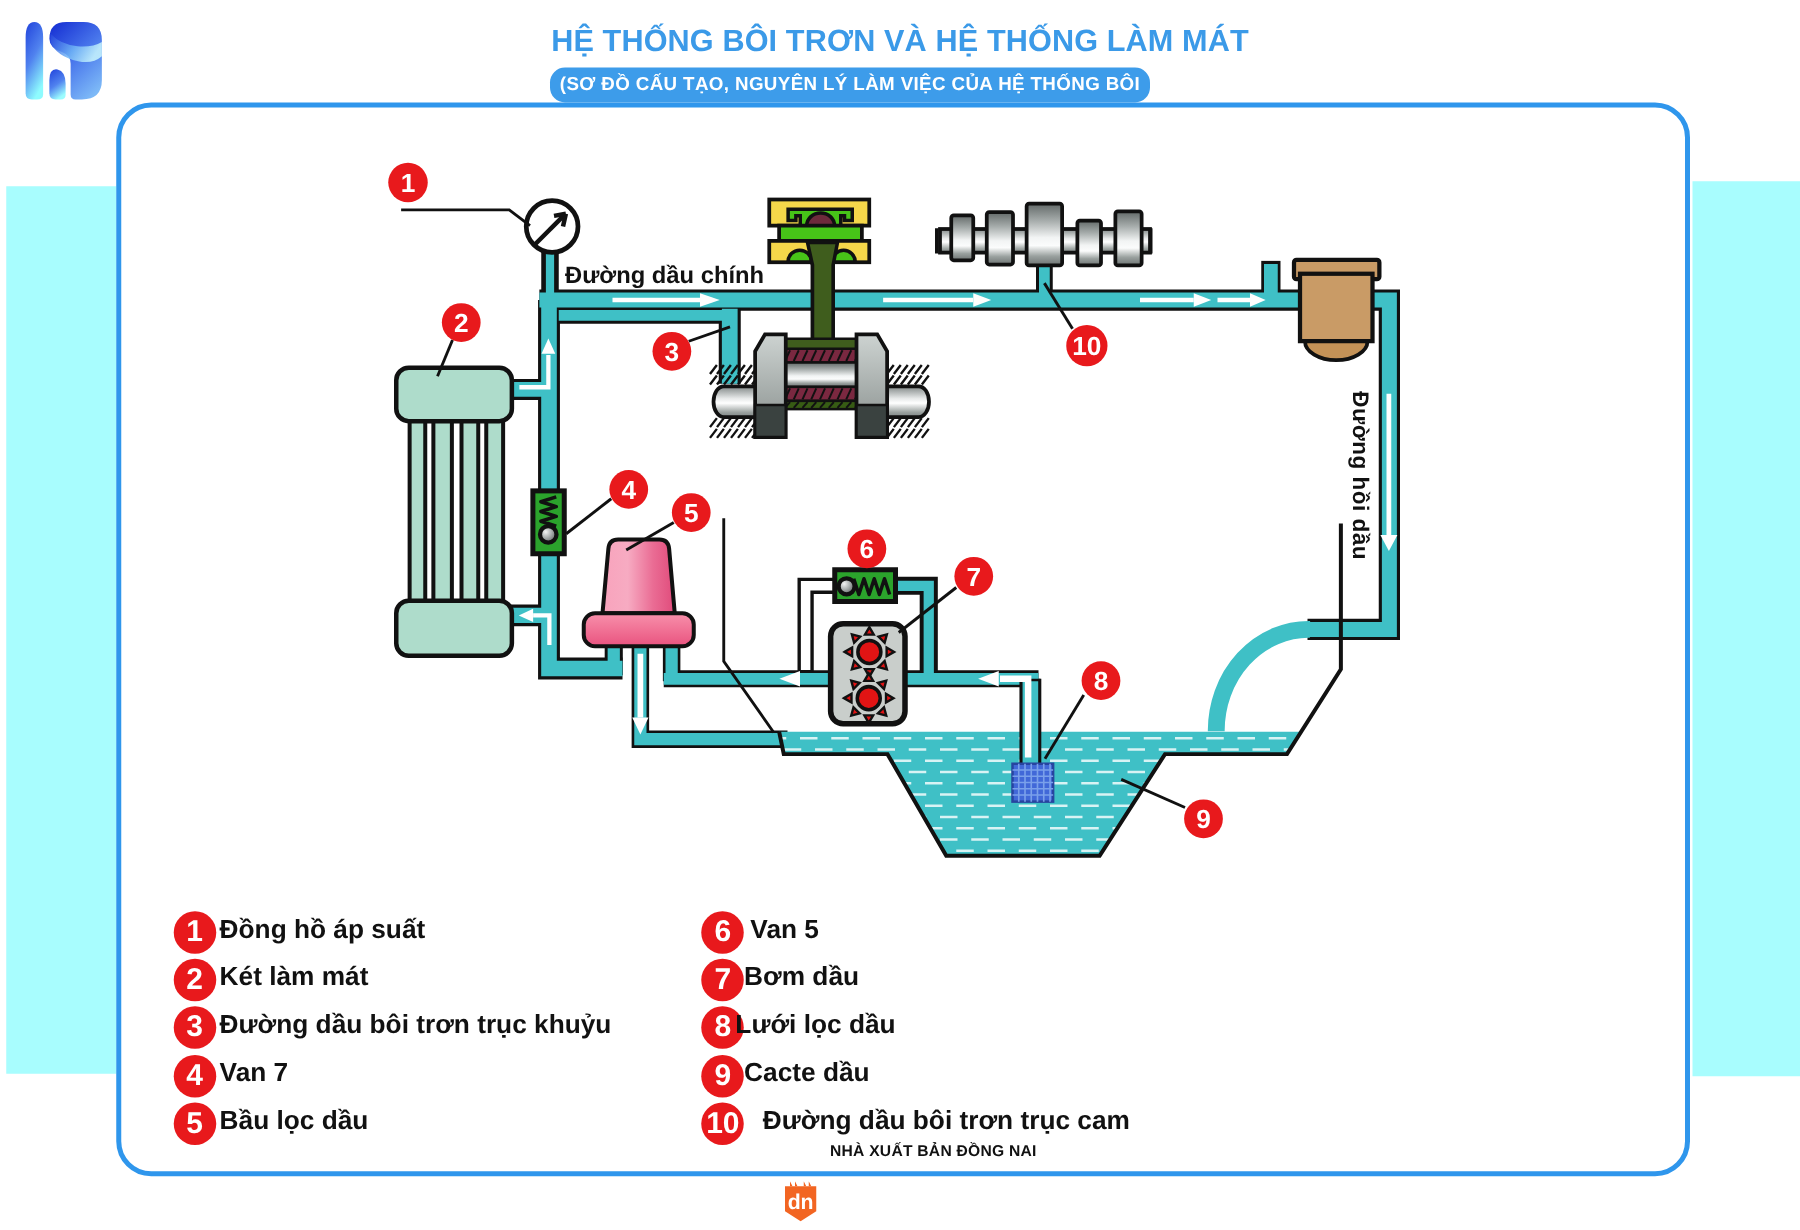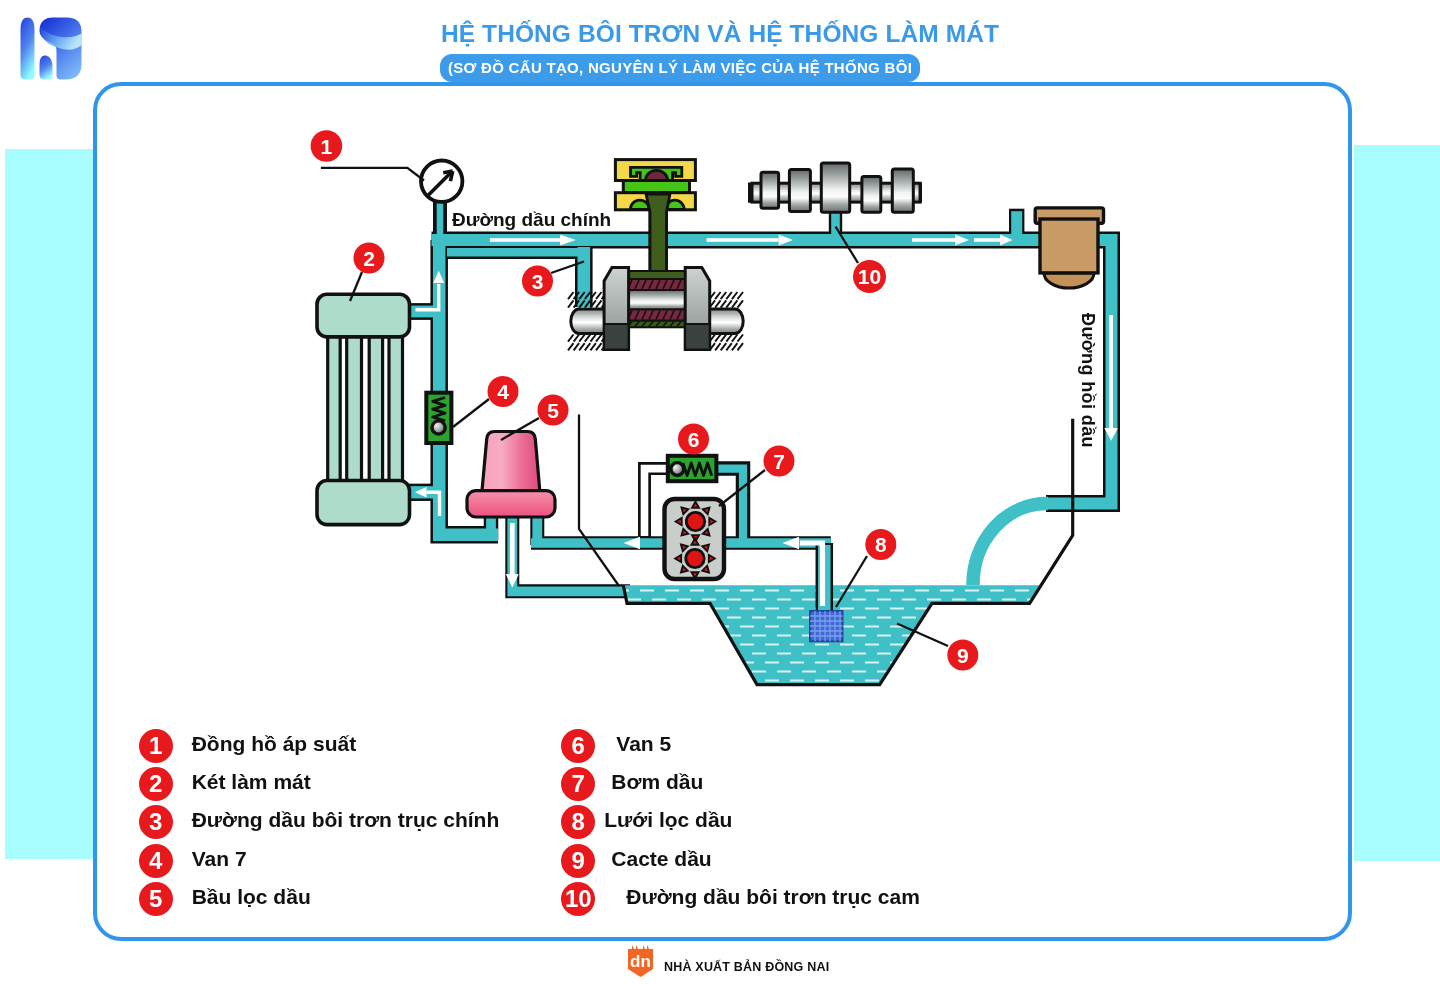--- a/index.html
+++ b/index.html
@@ -4,21 +4,21 @@
 html,body{margin:0;padding:0;width:1440px;height:984px;background:#fff;overflow:hidden;
 font-family:"Liberation Sans",sans-serif;}
 .abs{position:absolute;}
 #leftbar{left:5px;top:149px;width:88px;height:710px;background:#a8fdfe;}
 #rightbar{left:1354px;top:145px;width:86px;height:716px;background:#a8fdfe;}
 #mainbox{left:93px;top:82px;width:1251px;height:851px;border:4px solid #2f96ec;border-radius:28px;background:#fff;}
 #title{left:0;top:20px;width:1440px;text-align:center;font-weight:bold;font-size:24.5px;color:#3b9ae8;letter-spacing:0.1px;}
 #banner{left:440px;top:54px;width:480px;height:28px;background:#3d9cea;border-radius:12px;color:#fff;font-weight:bold;font-size:15px;text-align:center;line-height:28px;letter-spacing:0.3px;}
 .lrow{position:absolute;height:34px;}
 .lc{position:absolute;width:34px;height:34px;border-radius:50%;background:#e8191c;color:#fff;font-weight:bold;font-size:24px;text-align:center;line-height:34px;}
-.lt{position:absolute;left:0px;top:3px;font-weight:bold;font-size:21px;color:#111;white-space:nowrap;margin-left:16px;}
+.lt{position:absolute;left:0px;top:3px;font-weight:bold;font-size:21px;color:#111;white-space:nowrap;}
 </style></head>
 <body>
 <div class="abs" id="leftbar"></div>
 <div class="abs" id="rightbar"></div>
 <div class="abs" id="mainbox"></div>
 <div class="abs" id="title">HỆ THỐNG BÔI TRƠN VÀ HỆ THỐNG LÀM MÁT</div>
 <div class="abs" id="banner">(SƠ ĐỒ CẤU TẠO, NGUYÊN LÝ LÀM VIỆC CỦA HỆ THỐNG BÔI TRƠN)</div>
 <svg class="abs" style="left:18px;top:14px" width="66" height="66" viewBox="0 0 66 66">
 <defs>
 <linearGradient id="lgA" x1="0.1" y1="0" x2="0.5" y2="1">
@@ -393,21 +393,21 @@
 <div class="lrow" style="left:138.7px;top:728.7px">
     <div class="lc">1</div>
     <div class="lt" style="left:37px">Đồng hồ áp suất</div>
   </div>
 <div class="lrow" style="left:138.7px;top:767.0px">
     <div class="lc">2</div>
     <div class="lt" style="left:37px">Két làm mát</div>
   </div>
 <div class="lrow" style="left:138.7px;top:805.3px">
     <div class="lc">3</div>
-    <div class="lt" style="left:37px">Đường dầu bôi trơn trục chính</div>
+    <div class="lt" style="left:37px">Đường dầu bôi trơn trục khuỷu</div>
   </div>
 <div class="lrow" style="left:138.7px;top:843.6px">
     <div class="lc">4</div>
     <div class="lt" style="left:37px">Van 7</div>
   </div>
 <div class="lrow" style="left:138.7px;top:881.9px">
     <div class="lc">5</div>
     <div class="lt" style="left:37px">Bầu lọc dầu</div>
   </div>
 <div class="lrow" style="left:561.3px;top:728.7px">
@@ -428,13 +428,13 @@
   </div>
 <div class="lrow" style="left:561.3px;top:881.9px">
     <div class="lc">10</div>
     <div class="lt" style="left:49px">Đường dầu bôi trơn trục cam</div>
   </div>
 <svg class="abs" style="left:627px;top:945px" width="27" height="33" viewBox="0 0 27 33">
 <path d="M1,4 L26,4 L26,24 L13.5,32 L1,24 Z" fill="#f26522"></path>
 <path d="M5,0 l2,4 h-2 Z M9,0 l2,4 h-2 Z M16,0 l2,4 h-2 Z M20,0 l2,4 h-2 Z" fill="#f26522"></path>
 <text x="13.5" y="22" font-size="17" font-weight="bold" fill="#fff" text-anchor="middle" font-family="Liberation Sans,sans-serif">dn</text>
 </svg>
-<div class="abs" style="left:664px;top:960px;font-weight:bold;font-size:12.5px;color:#111;letter-spacing:0.2px">NHÀ XUẤT BẢN ĐỒNG NAI</div>
+<div class="abs" style="left:664px;top:914px;font-weight:bold;font-size:12.5px;color:#111;letter-spacing:0.2px">NHÀ XUẤT BẢN ĐỒNG NAI</div>
 
 </body></html>

